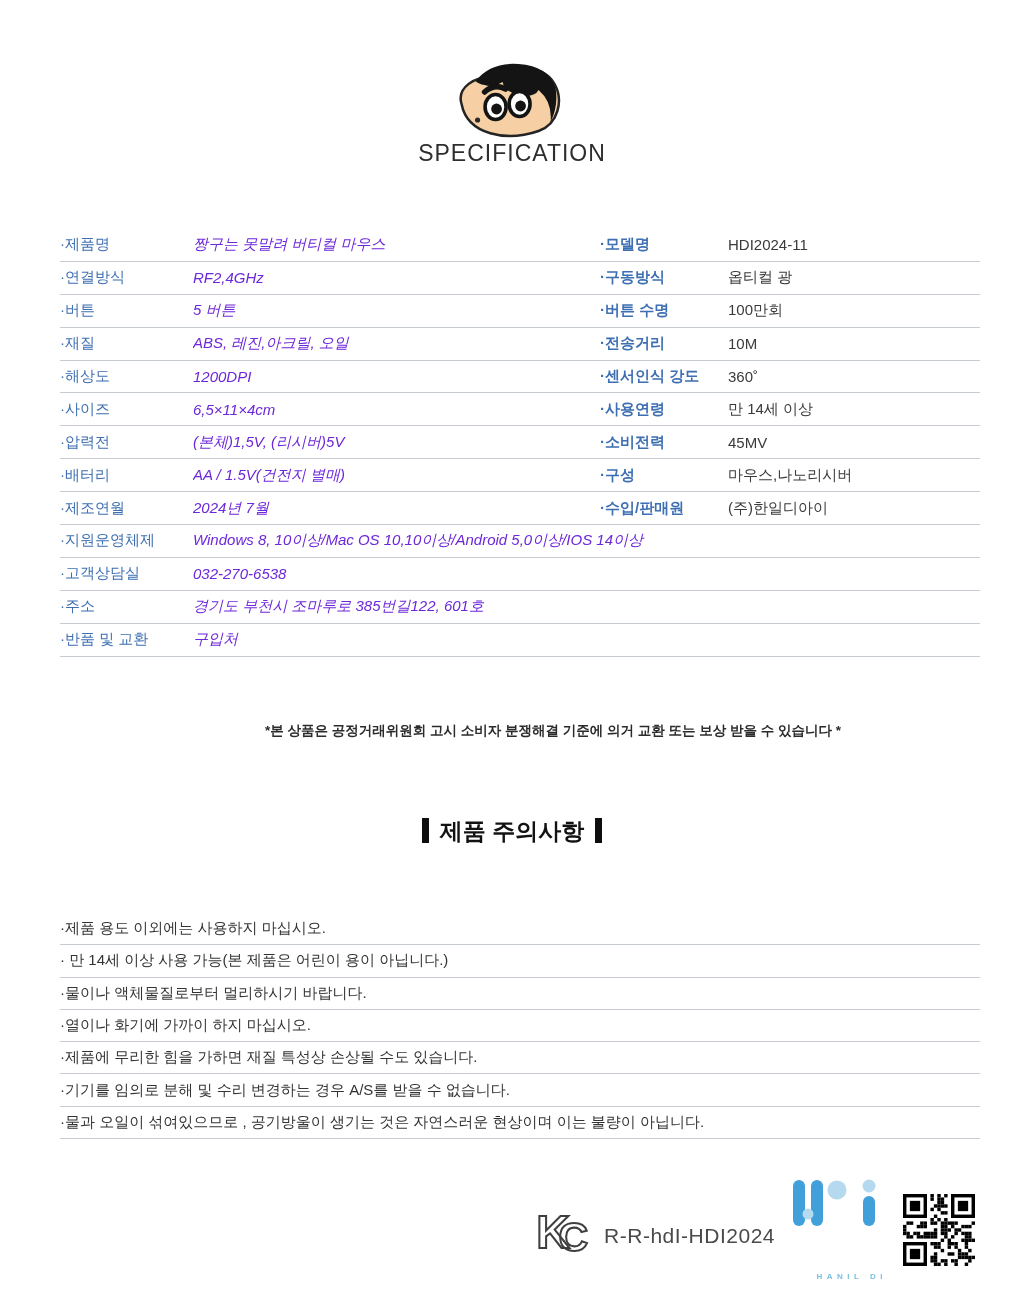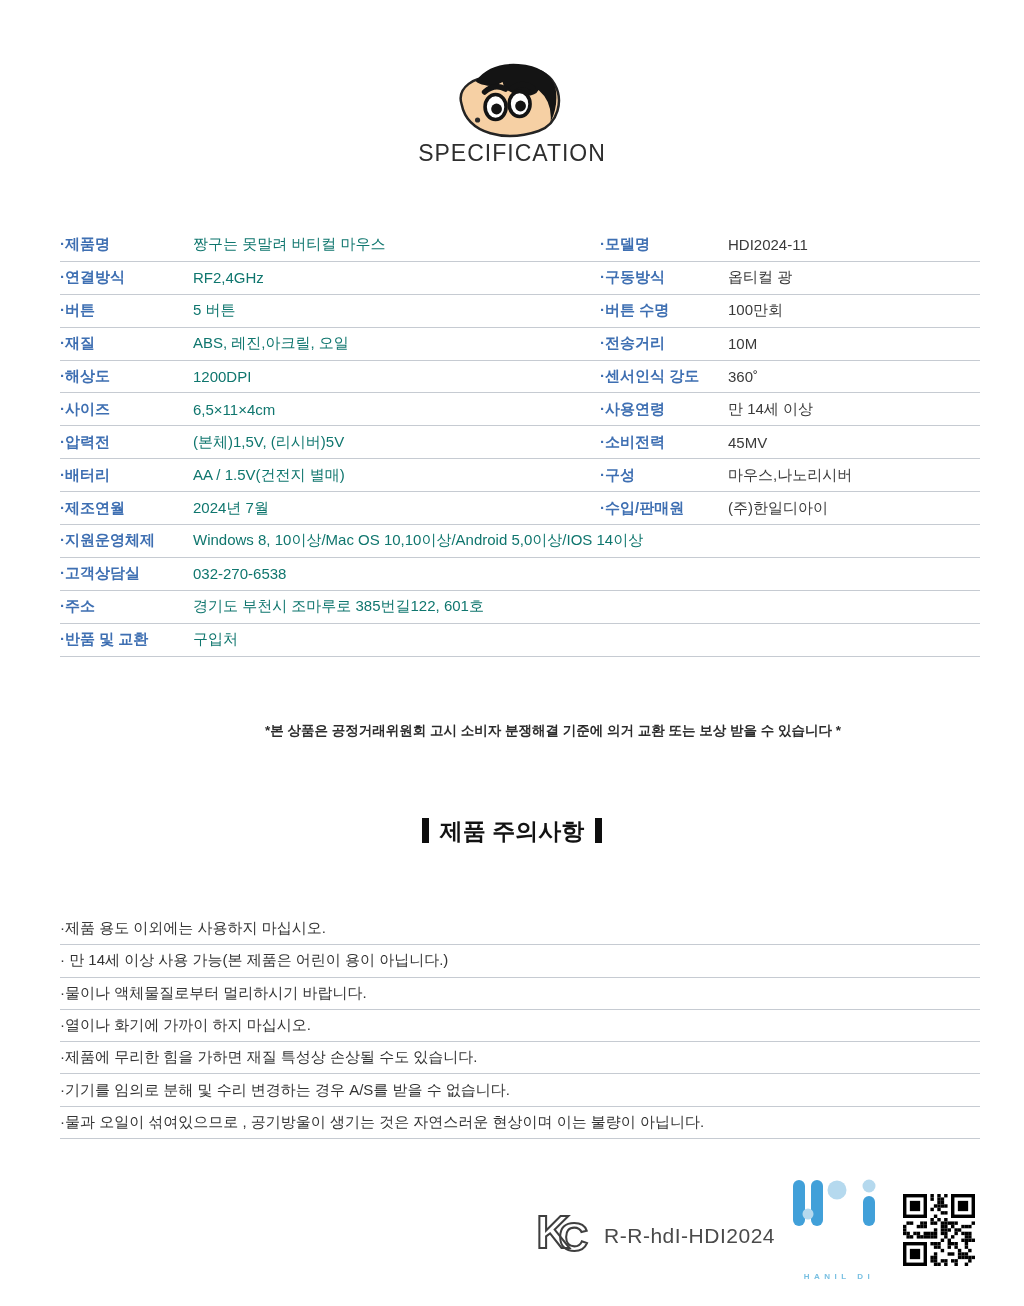--- a/index.html
+++ b/index.html
@@ -7,42 +7,42 @@
     position:relative;width:1024px;height:1306px;background:#ffffff;overflow:hidden;
     font-family:"Liberation Sans","DejaVu Sans",sans-serif;color:#333;
   }
   
   .mascot{position:absolute;top:58px;left:50%;transform:translateX(-52%);}
   .spec-title{position:absolute;top:140px;left:0;width:100%;text-align:center;
     font-size:23px;letter-spacing:1px;color:#2e2e2e;font-weight:500;}
   
   .spec-table{position:absolute;left:60px;right:44px;top:229px;}
   .row{display:flex;align-items:center;height:31.9px;border-bottom:1.5px solid #c6cbd2;}
-  .lab{flex:none;width:133px;font-size:15px;font-weight:bold;color:#3e6fb2;white-space:nowrap;overflow:hidden;}
-  .val{flex:1;font-size:15px;color:#0f766e;white-space:nowrap;overflow:hidden;}
+  .lab{flex:none;width:133px;font-size:15px;font-weight:normal;color:#3e6fb2;white-space:nowrap;overflow:hidden;}
+  .val{flex:1;font-size:15px;color:#6d28d9;white-space:nowrap;overflow:hidden;font-style:italic;}
   .rlab{flex:none;width:128px;font-size:15px;font-weight:bold;color:#3e6fb2;white-space:nowrap;overflow:hidden;}
   .rval{flex:none;width:252px;font-size:15px;color:#3a3a3a;white-space:nowrap;overflow:hidden;}
   
   .notice{position:absolute;top:722px;left:0;width:100%;text-align:center;
     font-size:13.5px;font-weight:600;color:#2b2b2b;margin-left:41px;}
   
   .caution-title{position:absolute;top:816px;left:0;width:100%;text-align:center;
     font-size:23px;font-weight:bold;color:#121212;}
   .caution-title .bar{display:inline-block;width:7px;height:25px;background:#0e0e0e;
     vertical-align:-4px;}
   .caution-title .bar.l{margin-right:11px;}
   .caution-title .bar.r{margin-left:11px;}
   .caution-list{position:absolute;left:60px;right:44px;top:913px;}
   .c-row{display:flex;align-items:center;height:31.3px;border-bottom:1.5px solid #c6cbd2;
     font-size:15px;color:#333;white-space:nowrap;overflow:hidden;}
   
   .footer{position:absolute;top:1178px;right:49px;display:flex;align-items:center;gap:16px;}
   .kc-group{display:flex;align-items:flex-end;}
   .kc-code{font-size:21px;color:#4a4a4a;letter-spacing:0.5px;margin-left:10px;margin-bottom:9px;}
-  .hdi-logo{display:flex;flex-direction:column;align-items:center;gap:40px;}
+  .hdi-logo{display:flex;flex-direction:column;align-items:flex-end;gap:40px;}
   .hdi-sub{font-size:8px;font-weight:bold;color:#79c0e2;letter-spacing:4.5px;margin-top:2px;}
 </style>
 </head>
 <body>
 
 <div class="page">
 
   <svg class="mascot" width="122" height="84" viewBox="0 0 122 84" aria-hidden="true">
     <path d="M13,46 C8,30 26,17 46,20 C56,7 94,4 106,26 C115,42 110,66 90,73 C58,84 19,77 13,46 Z" fill="#f6d0a4" stroke="#242424" stroke-width="2.5"></path>
     <path d="M27,23 Q42,4 70,6 Q100,8 107,30 Q110,48 102,64 Q104,44 90,32 Q86,40 70,37 Q56,34 54,24 Q44,30 36,27 Q30,26 27,23 Z" fill="#141414"></path>

